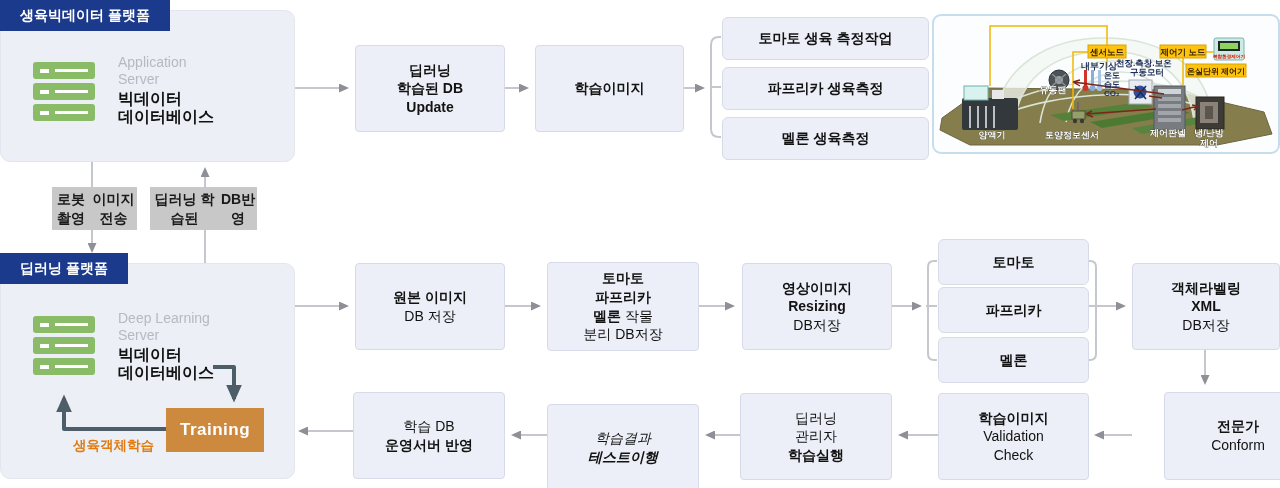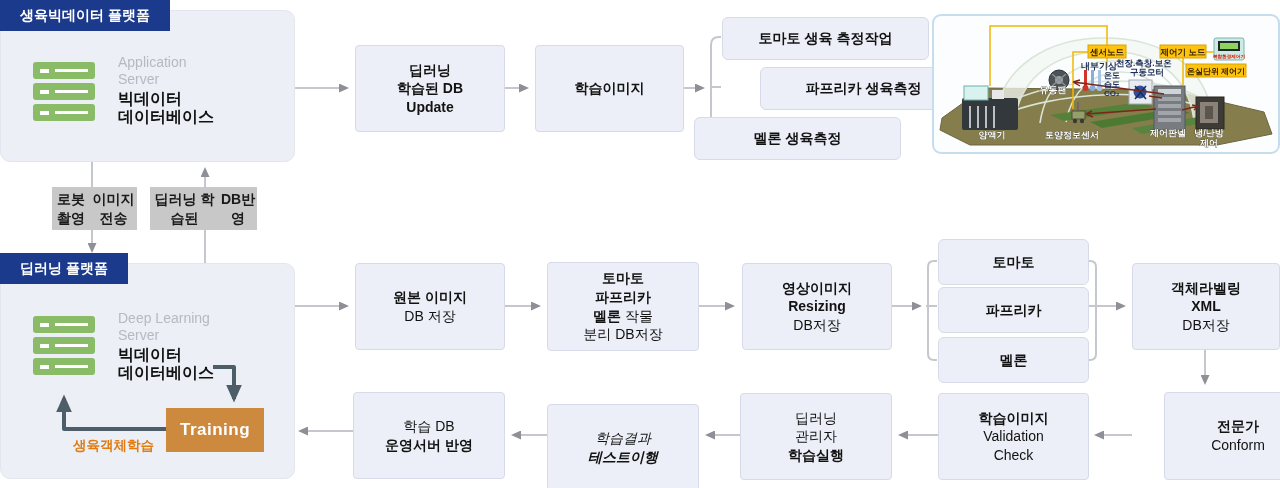--- a/index.html
+++ b/index.html
@@ -124,24 +124,24 @@
     <div class="b">딥러닝</div>
     <div class="b">학습된 DB</div>
     <div class="b">Update</div>
   </div>
   <div class="fbox" style="left:535px;top:45px;width:147px;height:85px;">
     <div class="b">학습이미지</div>
   </div>
   <div class="fbox" style="left:722px;top:17px;width:205px;height:41px;border-radius:6px;">
     <div class="b">토마토 생육 측정작업</div>
   </div>
-  <div class="fbox" style="left:760px;top:67px;width:205px;height:41px;border-radius:6px;">
+  <div class="fbox" style="left:722px;top:67px;width:205px;height:41px;border-radius:6px;">
     <div class="b">파프리카 생육측정</div>
   </div>
-  <div class="fbox" style="left:694px;top:117px;width:205px;height:41px;border-radius:6px;">
+  <div class="fbox" style="left:722px;top:117px;width:205px;height:41px;border-radius:6px;">
     <div class="b">멜론 생육측정</div>
   </div>
 
   <div class="fbox" style="left:355px;top:263px;width:148px;height:85px;">
     <div class="b">원본 이미지</div>
     <div>DB 저장</div>
   </div>
   <div class="fbox" style="left:547px;top:262px;width:150px;height:87px;">
     <div class="b">토마토</div>
     <div class="b">파프리카</div>

